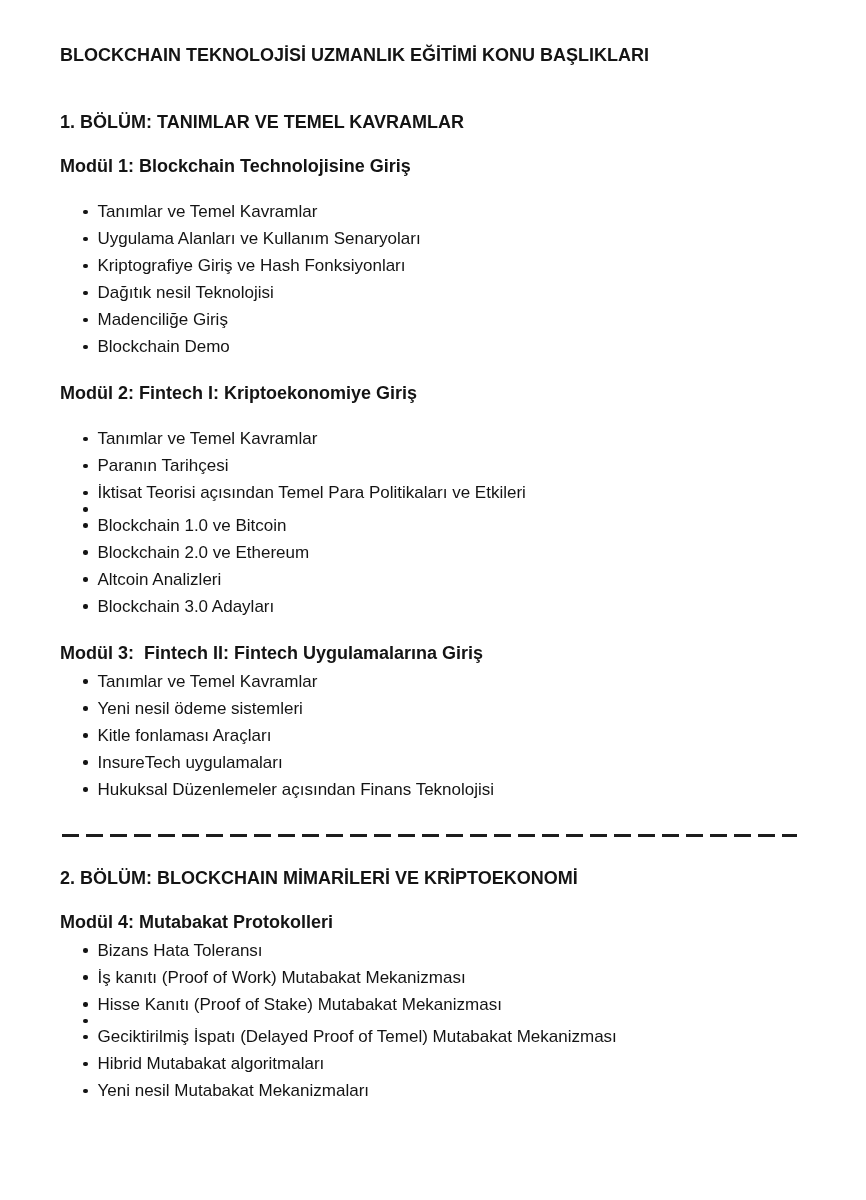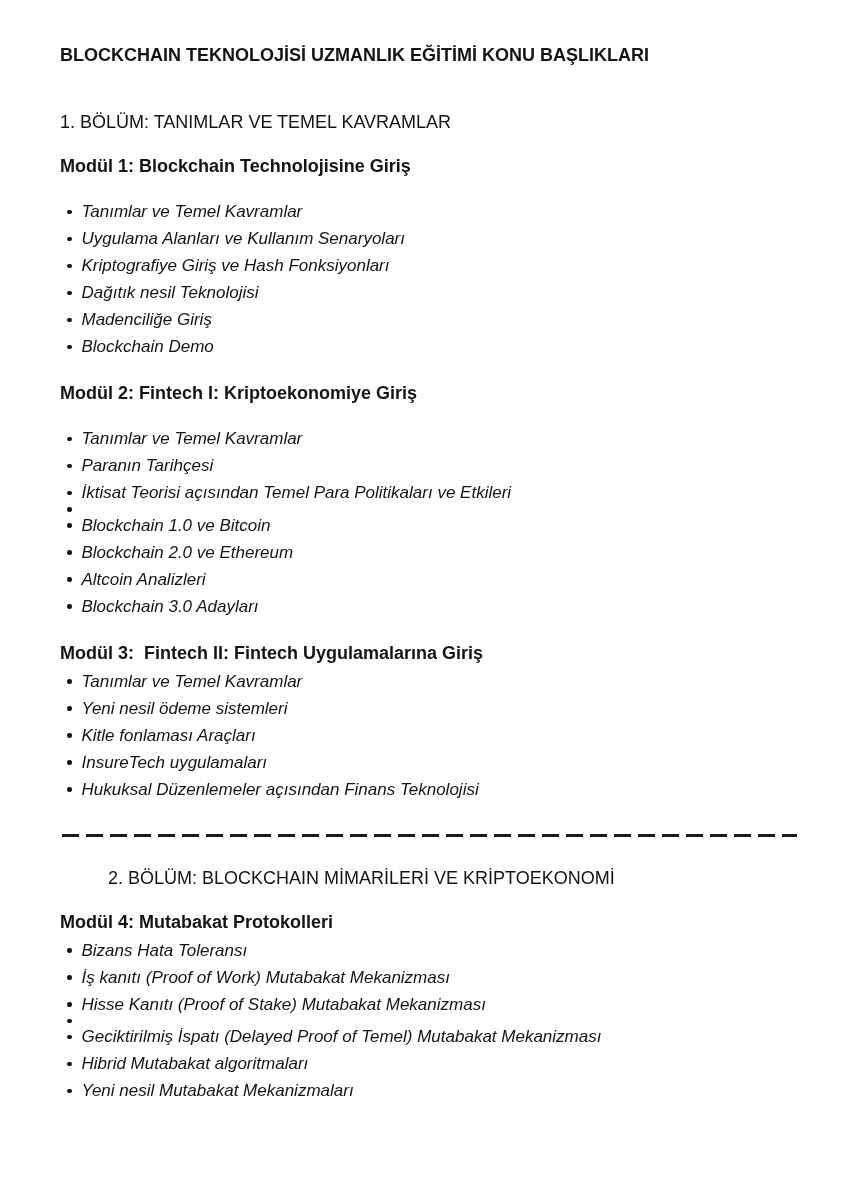--- a/index.html
+++ b/index.html
@@ -25,43 +25,41 @@
   }
   .doc-title {
     font-size: 18px;
     font-weight: 700;
     line-height: 22px;
     margin: 0;
     white-space: pre-wrap;
   }
   .section-heading {
     font-size: 18px;
-    font-weight: 400;
+    font-weight: 700;
     line-height: 22px;
     margin: 45px 0 0 0;
     white-space: pre-wrap;
   }
   .section-heading.second {
     margin-top: 30px;
-    margin-left: 48px;
   }
   .module-heading {
     font-size: 18px;
     font-weight: 700;
     line-height: 22px;
     margin: 22px 0 0 0;
     white-space: pre-wrap;
   }
   .section-heading + .module-heading {
   }
   ul.bullet-list {
     list-style: none;
-    margin: 0;
+    margin: 16px;
     padding: 0;
-    font-style: italic;
   }
   ul.bullet-list.spaced { margin-top: 21px; }
   ul.bullet-list.tight  { margin-top: 4px; }
   ul.bullet-list li {
     display: flex;
     align-items: center;
     font-size: 17px;
     line-height: 27px;
     margin: 0;
   }

